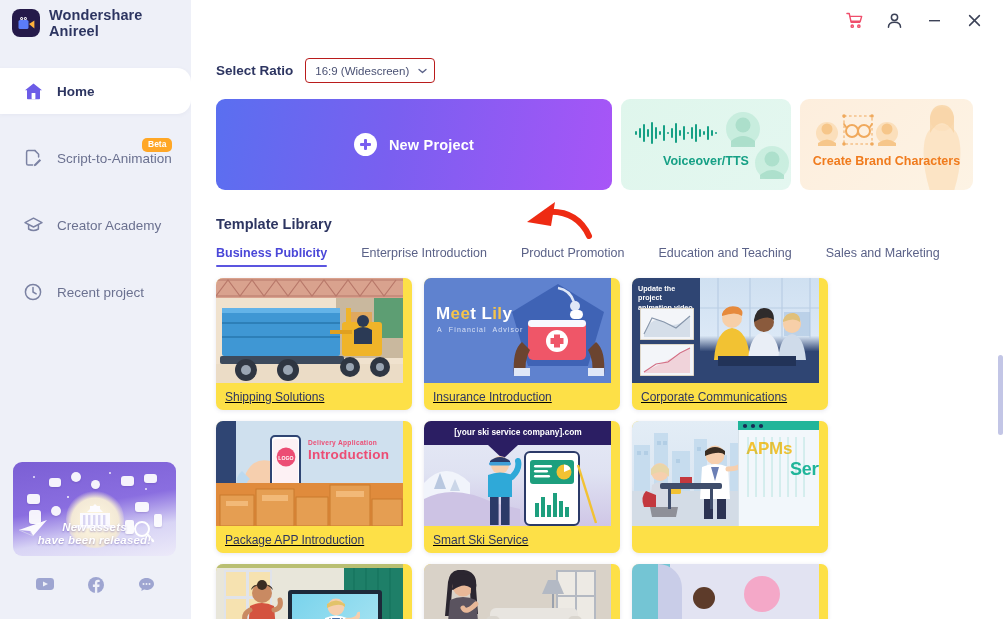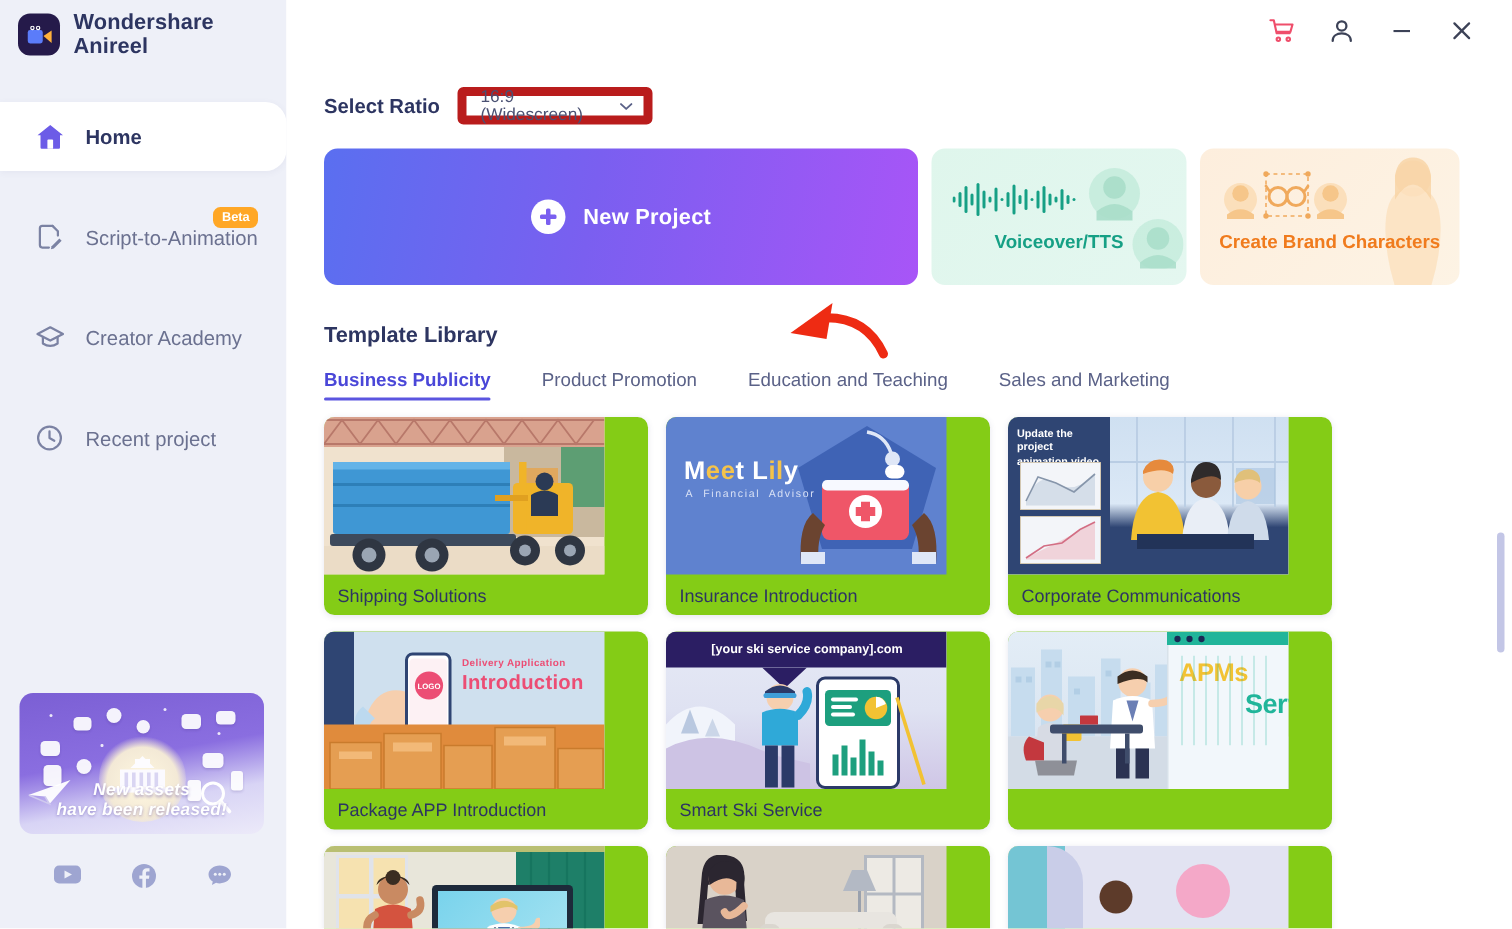--- a/index.html
+++ b/index.html
@@ -82,21 +82,21 @@
   .tb-btn {
     width: 40px; height: 40px; display: flex; align-items: center; justify-content: center;
     cursor: pointer;
   }
 
   .content { position: absolute; top: 40px; left: 0; right: 0; bottom: 0; padding: 0 0 0 25px; }
 
   .ratio-row { display: flex; align-items: center; gap: 12px; margin-top: 18px; }
   .ratio-label { font-size: 13.5px; font-weight: 700; color: #2d3561; }
   .ratio-select {
-    width: 130px; height: 25px; border: 6px solid #b91c1c; border-radius: 4px;
+    width: 130px; height: 25px; border: 1px solid #b91c1c; border-radius: 4px;
     background: #fff; display: flex; align-items: center; justify-content: space-between;
     padding: 0 7px 0 9px; cursor: pointer;
   }
   .ratio-value { font-size: 11.5px; color: #4a5173; }
 
   .cards { display: flex; gap: 9px; margin-top: 16px; }
   .card-new {
     width: 396px; height: 91px; border-radius: 9px;
     background: linear-gradient(100deg,#5a6ff0 0%,#7a5ff0 45%,#a855f7 100%);
     display: flex; align-items: center; justify-content: center; gap: 12px; cursor: pointer;
@@ -137,22 +137,22 @@
     margin-right: 34px; position: relative; white-space: nowrap;
   }
   .tab.active { color: #4a47d8; font-weight: 700; }
   .tab.active::after {
     content:''; position: absolute; left: 0; right: 0; bottom: 0;
     height: 2.5px; background: #5b55e0; border-radius: 2px;
   }
 
   .grid { display: flex; flex-wrap: wrap; gap: 11px 12px; margin-top: 11px; width: 783px; }
   .tpl {
-    width: 216px; background: #84cc16; border-radius: 7px; overflow: hidden;
-    box-shadow: 0 1px 4px rgba(70,70,130,.13); cursor: pointer;
+    width: 196px; background: #fde047; border-radius: 7px; overflow: hidden;
+    box-shadow: 0 1px 4px rgba(70,70,130,.13); cursor: pointer; text-decoration: underline;
   }
   .tpl-thumb { width: 187px; height: 105px; position: relative; overflow: hidden; }
   .tpl-name {
     height: 27px; display: flex; align-items: center; padding-left: 9px;
     font-size: 12px; color: #2d3561;
   }
 
   .scrollbar {
     position: absolute; right: 5px; top: 355px; width: 5px; height: 80px;
     background: #c3c6e6; border-radius: 3px; cursor: pointer;
@@ -405,20 +405,21 @@
             <path d="M32 14 L30 11 M56 14 L58 11" stroke="#f0a95c" stroke-width="1.8" stroke-linecap="round"></path>
           </svg>
           <div class="card-mini-label brand-label">Create Brand Characters</div>
         </div>
       </div>
 
       <div class="tpl-title">Template Library</div>
 
       <div class="tabs">
         <div class="tab active">Business Publicity</div>
+        <div class="tab">Enterprise Introduction</div>
         <div class="tab">Product Promotion</div>
         <div class="tab">Education and Teaching</div>
         <div class="tab">Sales and Marketing</div>
       </div>
 
       <div class="grid">
 
         <div class="tpl">
           <div class="tpl-thumb" style="background:#f0e2ce;">
             <div class="ab" style="left:0;top:0;width:187px;height:20px;background:#d9a28e;"></div>

